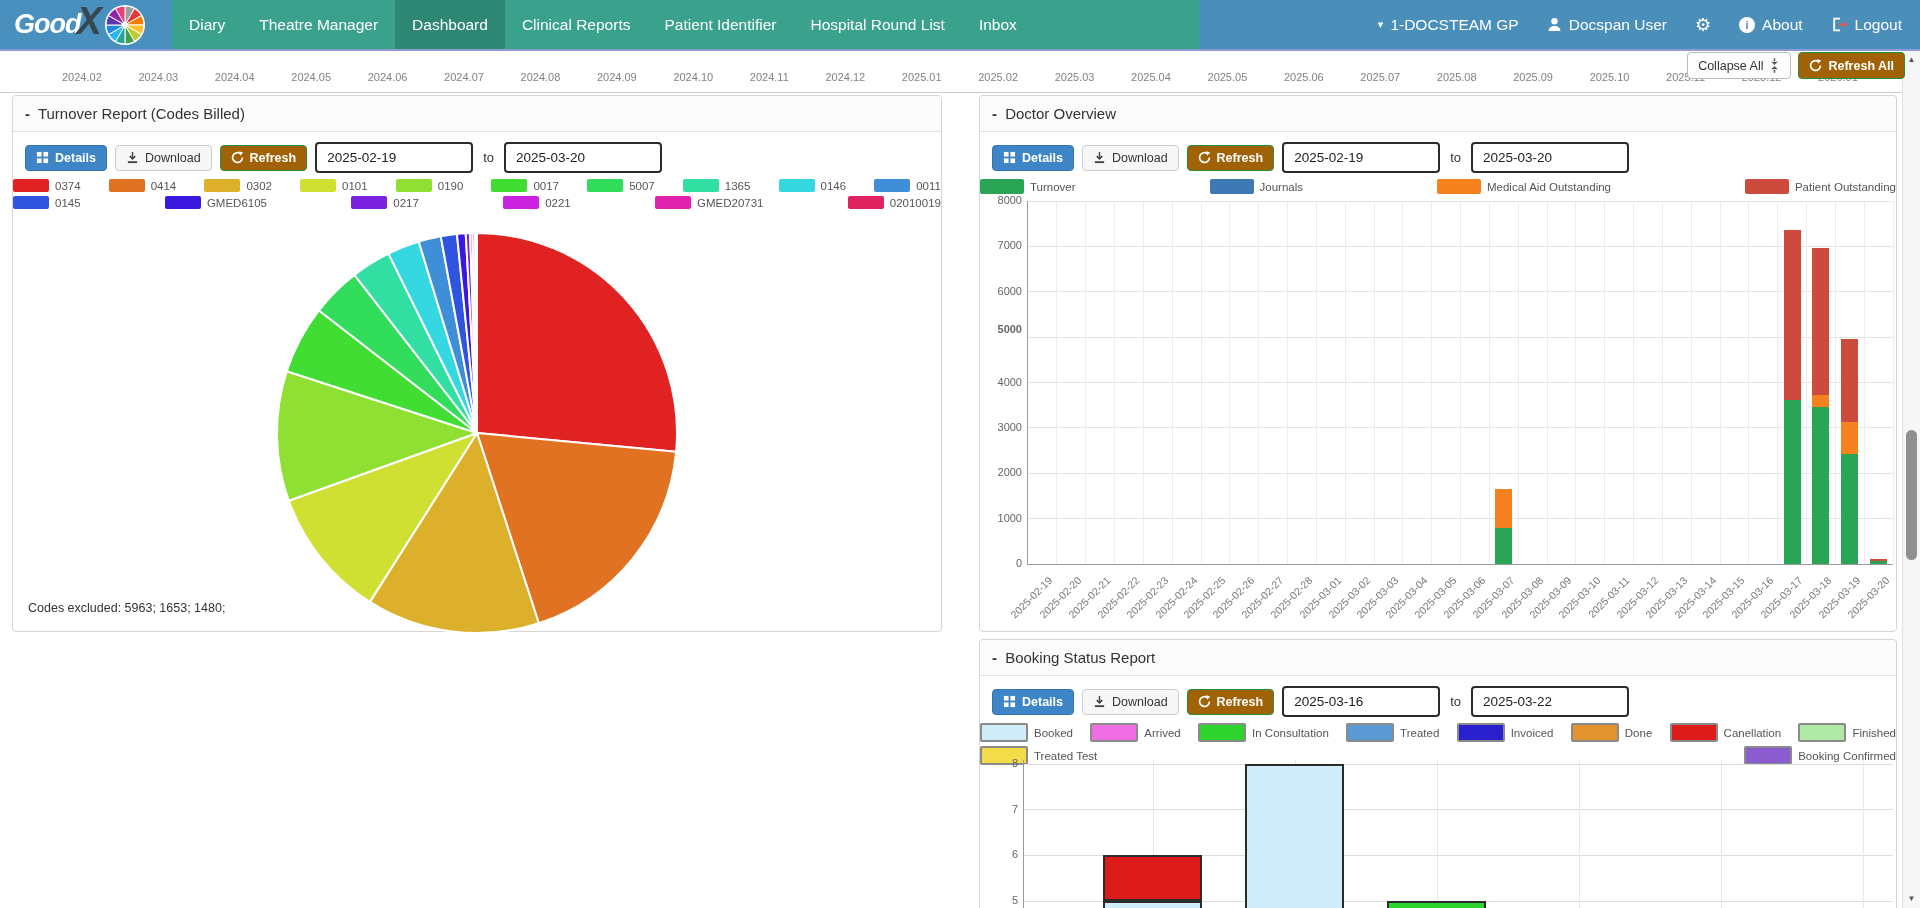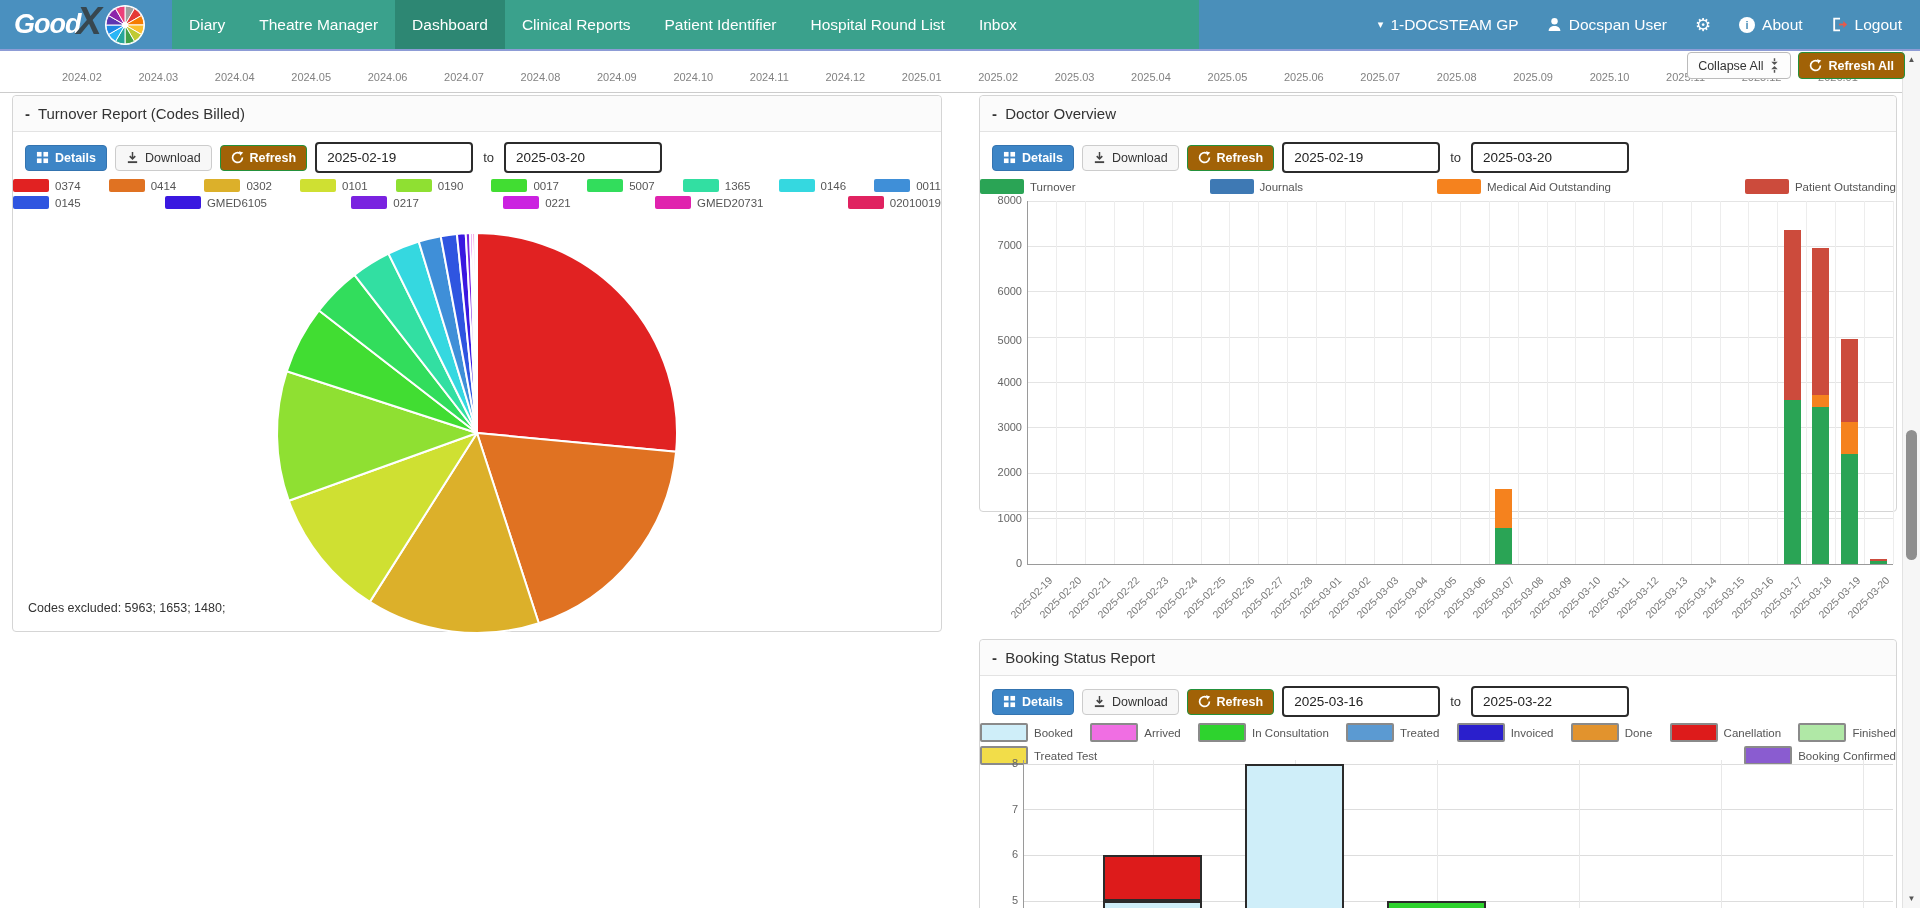--- a/index.html
+++ b/index.html
@@ -29,21 +29,21 @@
   .global-buttons{position:absolute;top:52px;right:15px;display:flex;gap:7px;z-index:5}
   .btn{display:inline-flex;align-items:center;gap:6px;border-radius:4px;font-size:12.5px;padding:5px 10px;cursor:pointer;
        border:1px solid transparent;line-height:14px;white-space:nowrap}
   .btn-plain{background:#fdfdfd;border-color:#bbb;color:#333}
   .btn-green{background:#a16207;border-color:#23913c;color:#fff;font-weight:bold}
   .btn-blue{background:#3d85c6;border-color:#3474b0;color:#fff;font-weight:bold}
   .btn-light{background:#f7f7f7;border-color:#ccc;color:#333}
   
   .panel{position:absolute;background:#fff;border:1px solid #d5d5d5;border-radius:4px;box-sizing:border-box}
   .panel-turnover{left:12px;top:95px;width:930px;height:537px}
-  .panel-doctor{left:979px;top:95px;width:918px;height:417px}
+  .panel-doctor{left:979px;top:95px;width:918px;height:537px}
   .panel-booking{left:979px;top:639px;width:918px;height:330px;overflow:hidden}
   .panel-header{padding:9px 12px;font-size:15px;color:#333;border-bottom:1px solid #e3e3e3;background:#fbfbfb;
                 border-radius:4px 4px 0 0}
   .collapse-dash{font-weight:bold;margin-right:4px;cursor:pointer}
   .btnrow{display:flex;align-items:center;gap:8px;margin:10px 12px 6px 12px}
   .dateinput{width:158px;height:31px;border:2px solid #2b2b2b;border-radius:4px;padding:0 10px;font-size:13.5px;
              color:#222;box-sizing:border-box;font-family:inherit;background:#fff}
   .to-label{font-size:13px;color:#333;margin:0 2px}
   
   .legend{display:flex;flex-direction:column;gap:4px;margin:4px 0 2px 0}
@@ -385,21 +385,21 @@
         <div class="ylab" style="top: 356px;">0</div>
         <div class="hgrid" style="top: 317.125px;"></div>
         <div class="ylab" style="top: 310.625px;">1000</div>
         <div class="hgrid" style="top: 271.75px;"></div>
         <div class="ylab" style="top: 265.25px;">2000</div>
         <div class="hgrid" style="top: 226.375px;"></div>
         <div class="ylab" style="top: 219.875px;">3000</div>
         <div class="hgrid" style="top: 181px;"></div>
         <div class="ylab" style="top: 174.5px;">4000</div>
         <div class="hgrid" style="top: 135.625px;"></div>
-        <div class="ylab" style="top: 133px;">5000</div>
+        <div class="ylab" style="top: 122px; font-weight: bold;">5000</div>
         <div class="hgrid" style="top: 90.25px;"></div>
         <div class="ylab" style="top: 83.75px;">6000</div>
         <div class="hgrid" style="top: 44.875px;"></div>
         <div class="ylab" style="top: 38.375px;">7000</div>
         <div class="hgrid" style="top: -0.5px;"></div>
         <div class="ylab" style="top: -7px;">8000</div>
         <div class="vgrid" style="left: 28.3333px;"></div>
         <div class="vgrid" style="left: 57.1667px;"></div>
         <div class="vgrid" style="left: 86px;"></div>
         <div class="vgrid" style="left: 114.833px;"></div>

